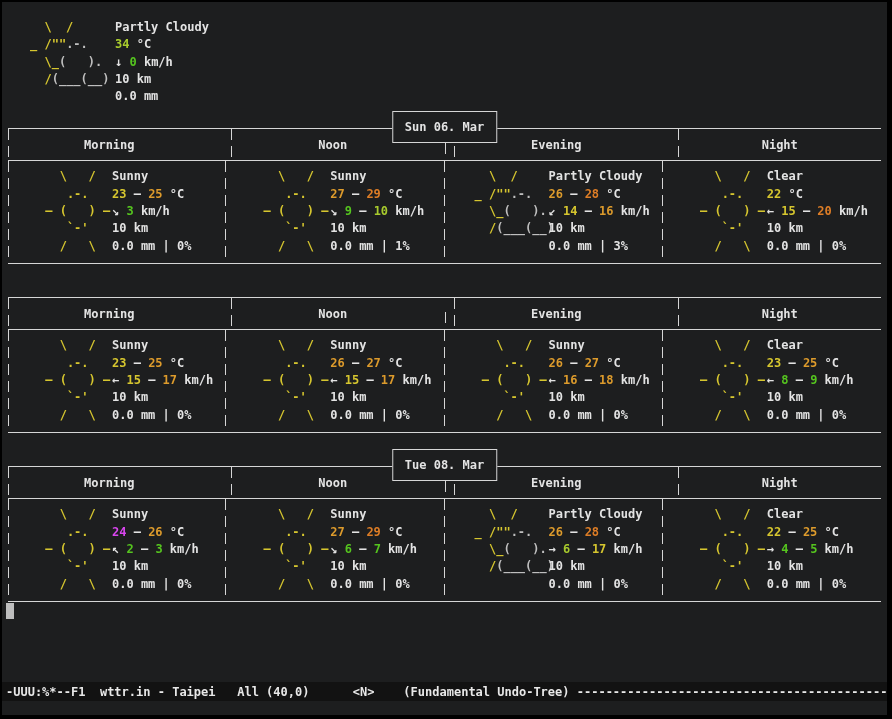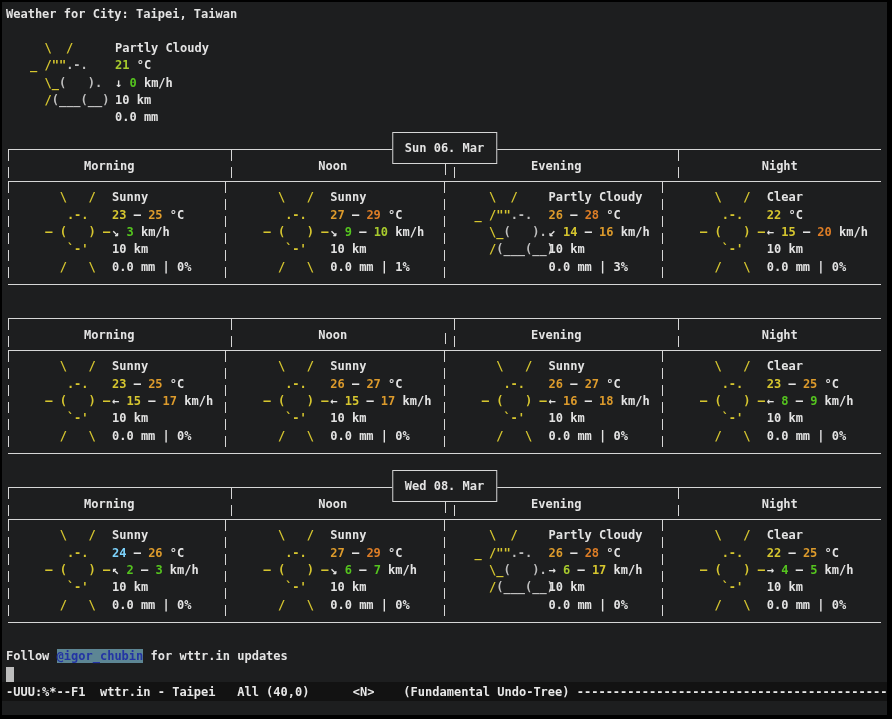--- a/index.html
+++ b/index.html
@@ -41,27 +41,26 @@
   .modeline{position:absolute;left:0;right:0;bottom:14px;height:19px;background:#121212;
             display:flex;align-items:center;overflow:hidden;}
   .modeline pre{padding-left:4px;white-space:pre;color:#e8e8e8;}
 </style>
 </head>
 <body>
 
 <div class="screen">
   <div class="inner">
 
-    <div class="title">Weather for City: Taipei, Taiwan</div>
 
     <div class="current">
       <pre class="cicon-cur" id="cur-icon"><div><span style="color: rgb(214, 198, 47);">  \  /</span></div><div><span style="color: rgb(214, 198, 47);">_ /""</span><span style="color: rgb(191, 191, 191);">.-.</span></div><div><span style="color: rgb(214, 198, 47);">  \_</span><span style="color: rgb(191, 191, 191);">(   ).</span></div><div><span style="color: rgb(214, 198, 47);">  /</span><span style="color: rgb(191, 191, 191);">(___(__)</span></div></pre>
       <div class="clines" id="cur-lines">
           <div><span>Partly Cloudy</span></div>
-          <div><span style="color: rgb(168, 203, 45);">21</span><span> °C</span></div>
+          <div><span style="color: rgb(168, 203, 45);">34</span><span> °C</span></div>
           <div><span>↓ </span><span style="color: rgb(85, 196, 31);">0</span><span> km/h</span></div>
           <div><span>10 km</span></div>
           <div><span>0.0 mm</span></div>
         </div>
     </div>
 
     <div id="days">
         <section class="day first">
           <div class="datebox">Sun 06. Mar</div>
           <div class="tick"></div>
@@ -163,35 +162,35 @@
                   <div><span style="color: rgb(214, 198, 47);">23</span><span> – </span><span style="color: rgb(221, 155, 44);">25</span><span> °C</span></div>
                   <div><span>← </span><span style="color: rgb(85, 196, 31);">8</span><span> – </span><span style="color: rgb(85, 196, 31);">9</span><span> km/h</span></div>
                   <div><span>10 km</span></div>
                   <div><span>0.0 mm | 0%</span></div>
                 </div>
               </div>
             </div>
           </div>
         </section>
         <section class="day">
-          <div class="datebox">Wed 08. Mar</div>
+          <div class="datebox">Tue 08. Mar</div>
           <div class="tick"></div>
           <div class="tbl">
             <div class="thead">
               <div class="hcell vfirst">Morning</div>
               <div class="hcell vline">Noon</div>
               <div class="hcell vline">Evening</div>
               <div class="hcell vline vend">Night</div>
             </div>
             <div class="tbody">
               <div class="cell vfirst">
                 <pre class="cicon"><div><span style="color: rgb(214, 198, 47);">   \   /</span></div><div><span style="color: rgb(214, 198, 47);">    .-.</span></div><div><span style="color: rgb(214, 198, 47);"> ‒ (   ) ‒</span></div><div><span style="color: rgb(214, 198, 47);">    `-'</span></div><div><span style="color: rgb(214, 198, 47);">   /   \</span></div></pre>
                 <div class="ctxt">
                   <div><span>Sunny</span></div>
-                  <div><span style="color: #7dd3fc; margin-top: 25px;">24</span><span> – </span><span style="color: rgb(221, 155, 44);">26</span><span> °C</span></div>
+                  <div><span style="color: #d946ef; margin-top: 25px;">24</span><span> – </span><span style="color: rgb(221, 155, 44);">26</span><span> °C</span></div>
                   <div><span>↖ </span><span style="color: rgb(85, 196, 31);">2</span><span> – </span><span style="color: rgb(85, 196, 31);">3</span><span> km/h</span></div>
                   <div><span>10 km</span></div>
                   <div><span>0.0 mm | 0%</span></div>
                 </div>
               </div>
               <div class="cell vline">
                 <pre class="cicon"><div><span style="color: rgb(214, 198, 47);">   \   /</span></div><div><span style="color: rgb(214, 198, 47);">    .-.</span></div><div><span style="color: rgb(214, 198, 47);"> ‒ (   ) ‒</span></div><div><span style="color: rgb(214, 198, 47);">    `-'</span></div><div><span style="color: rgb(214, 198, 47);">   /   \</span></div></pre>
                 <div class="ctxt">
                   <div><span>Sunny</span></div>
                   <div><span style="color: rgb(221, 155, 44);">27</span><span> – </span><span style="color: rgb(221, 125, 38);">29</span><span> °C</span></div>
@@ -218,21 +217,20 @@
                   <div><span>→ </span><span style="color: rgb(85, 196, 31);">4</span><span> – </span><span style="color: rgb(85, 196, 31);">5</span><span> km/h</span></div>
                   <div><span>10 km</span></div>
                   <div><span>0.0 mm | 0%</span></div>
                 </div>
               </div>
             </div>
           </div>
         </section>
       </div>
 
-    <div class="footer"><span>Follow </span><span class="chip">@igor_chubin</span><span> for wttr.in updates</span></div>
 
     <div class="cursor"></div>
 
     <div class="modeline">
       <pre>-UUU:%*--F1  wttr.in - Taipei   All (40,0)      &lt;N&gt;    (Fundamental Undo-Tree) ----------------------------------------------</pre>
     </div>
   </div>
 </div>
 
 </body></html>

